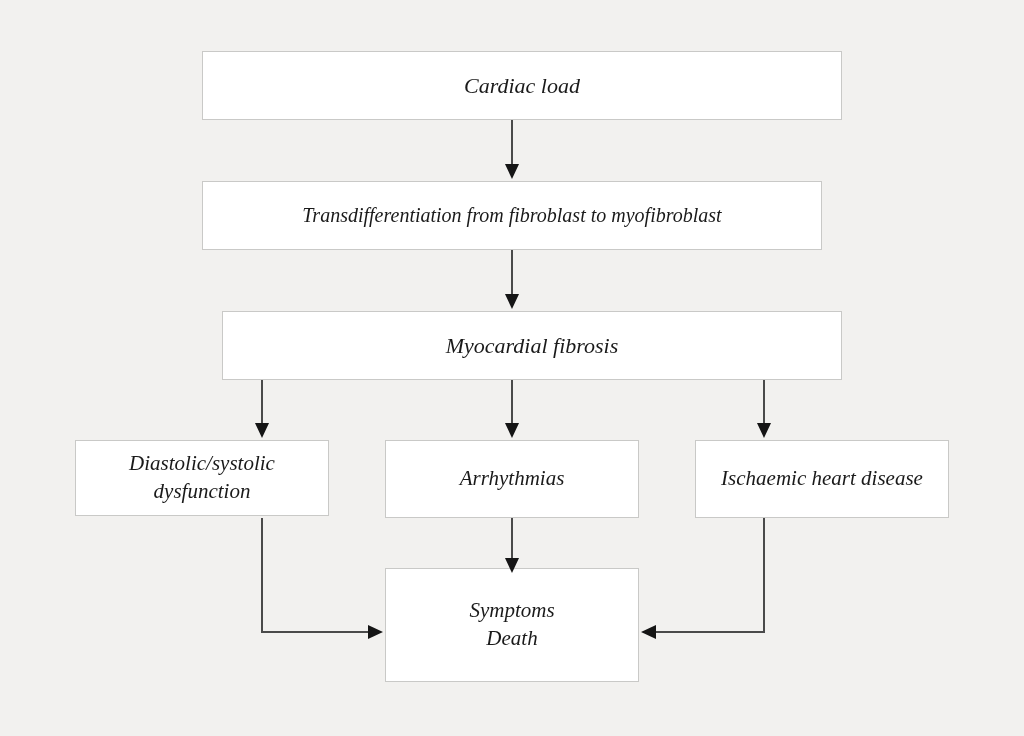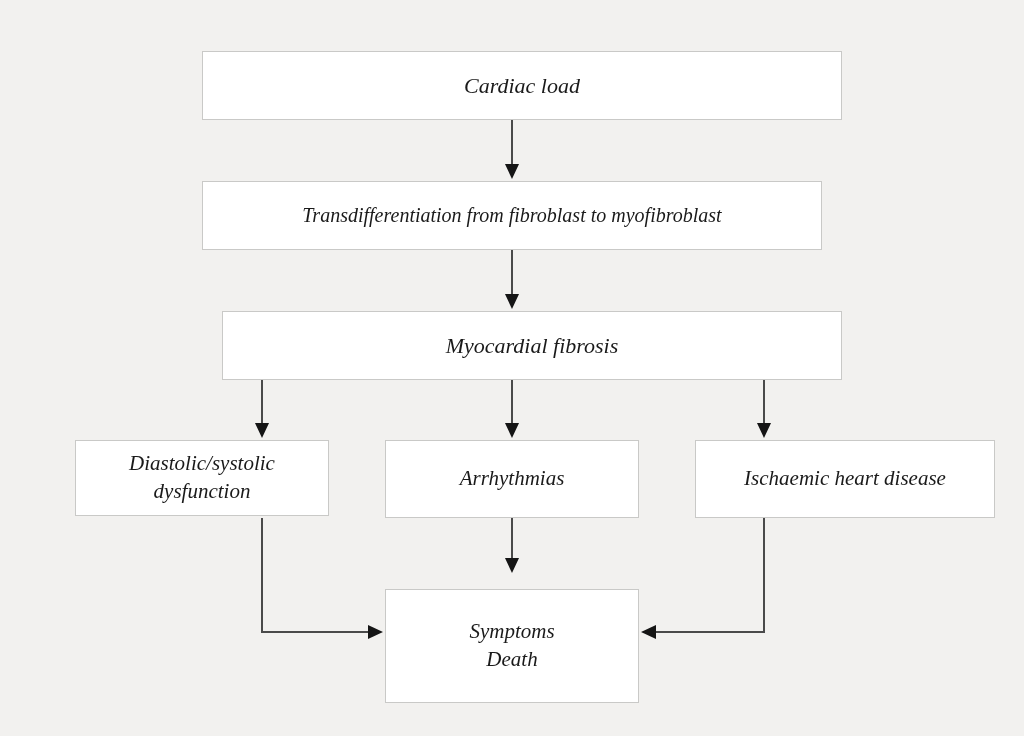--- a/index.html
+++ b/index.html
@@ -36,22 +36,22 @@
     display: block;
     white-space: nowrap;
   }
 
   
   #node-cardiac-load      { left: 202px; top: 51px;  width: 640px; height: 69px; font-size: 22px; }
   #node-transdiff         { left: 202px; top: 181px; width: 620px; height: 69px; font-size: 20px; }
   #node-myocardial        { left: 202px; top: 311px; width: 620px; height: 69px; font-size: 22px; margin-left: 20px; }
   #node-dysfunction       { left: 75px;  top: 440px; width: 254px; height: 76px; font-size: 21px; }
   #node-arrhythmias       { left: 385px; top: 440px; width: 254px; height: 78px; font-size: 21px; font-style: italic; }
-  #node-ischaemic         { left: 695px; top: 440px; width: 300px; height: 78px; font-size: 21px; }
-  #node-outcome           { left: 385px; top: 589px; width: 254px; height: 114px; font-size: 21px; }
+  #node-ischaemic         { left: 695px; top: 440px; width: 254px; height: 78px; font-size: 21px; }
+  #node-outcome           { left: 385px; top: 568px; width: 254px; height: 114px; font-size: 21px; }
 
   
   .conn-line {
     position: absolute;
     background: #4a4a4a;
   }
   .v-line { width: 1.6px; }
   .h-line { height: 1.6px; }
 
   .arrow-down, .arrow-left, .arrow-right {

